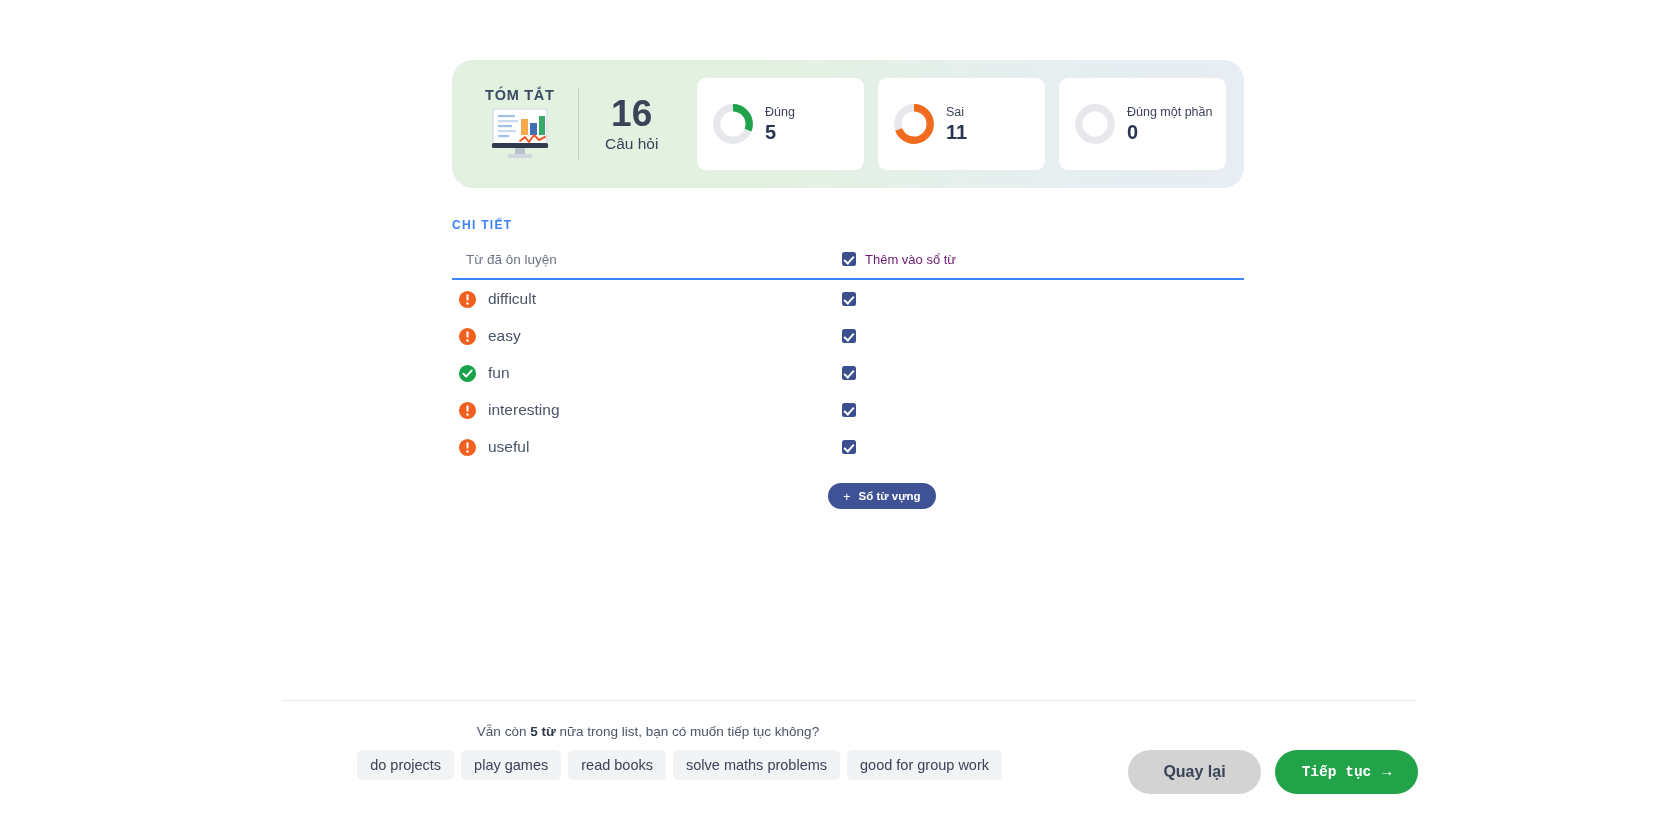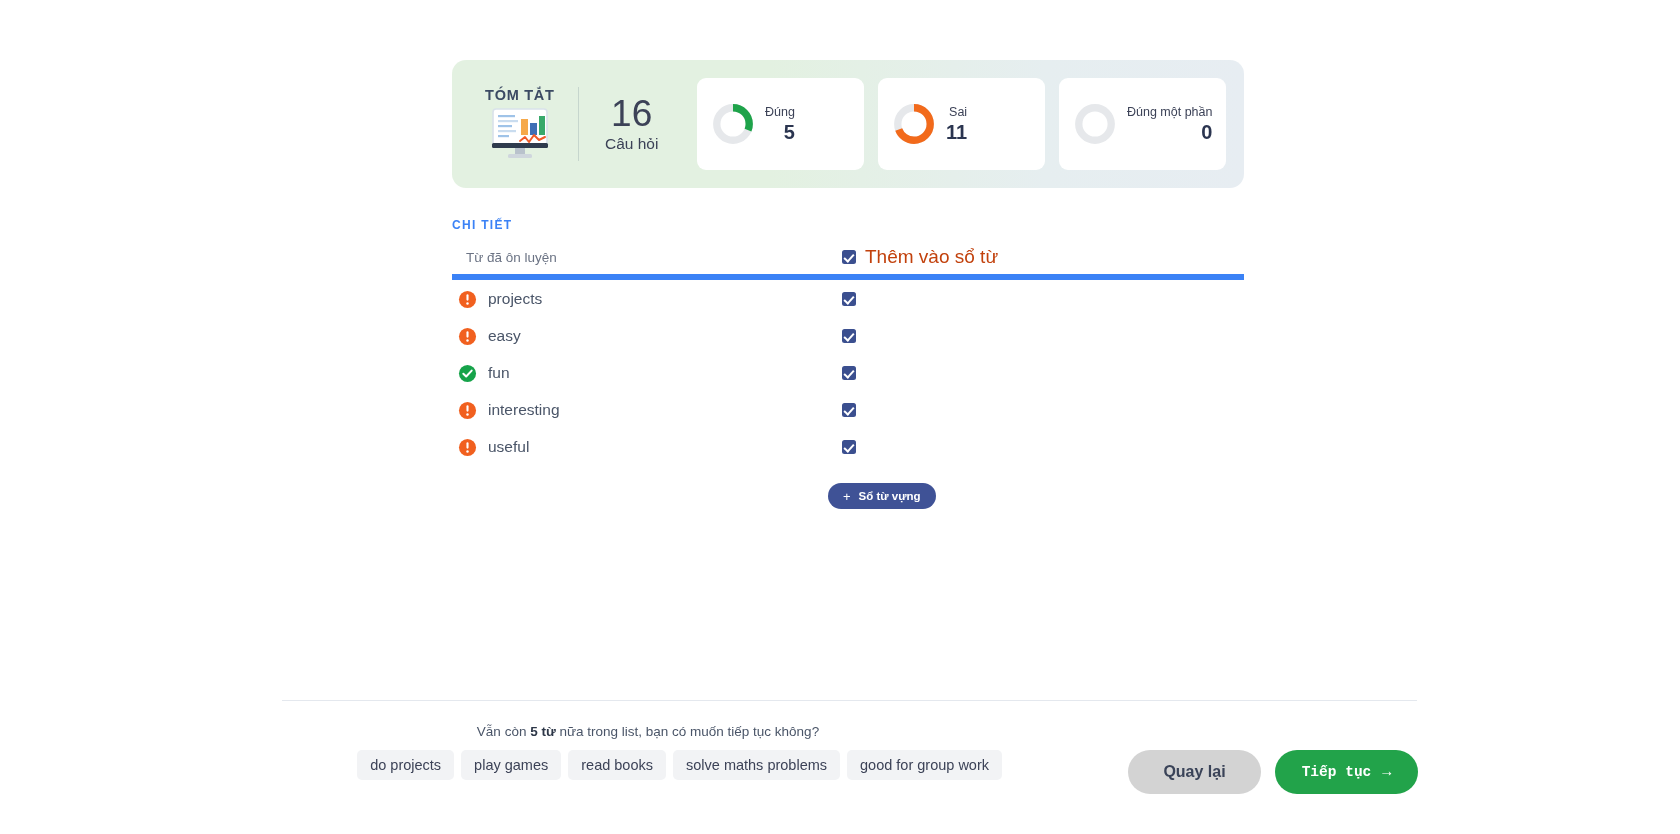--- a/index.html
+++ b/index.html
@@ -12,26 +12,25 @@
   }
   body { position: relative; }
 
   
   .summary-panel {
     position: absolute;
     left: 452px;
     top: 60px;
     width: 792px;
     height: 128px;
-    border-radius: 14px;
+    border-radius: 21px;
     background: linear-gradient(to right, #e3f1e1 0%, #e3f1e1 40%, #e6eef0 75%, #e7edf2 100%);
     display: flex;
     align-items: center;
     padding: 0 18px;
-    text-align: right;
   }
   .summary-brand {
     width: 108px;
     display: flex;
     flex-direction: column;
     align-items: center;
     justify-content: center;
     gap: 4px;
     margin-left: 6px;
   }
@@ -51,21 +50,21 @@
   .summary-count {
     width: 92px;
     display: flex;
     flex-direction: column;
     align-items: center;
     justify-content: center;
     gap: 2px;
   }
   .summary-count-num {
     font-size: 37px;
-    font-weight: 400;
+    font-weight: 700;
     color: #3c4257;
     line-height: 1.05;
   }
   .summary-count-label {
     font-size: 15.5px;
     color: #3c4257;
   }
   .stat-cards { display: flex; gap: 14px; margin-left: 28px; }
   .stat-card {
     width: 167px;
@@ -95,27 +94,27 @@
   .detail-table {
     position: absolute;
     left: 452px;
     top: 246px;
     width: 792px;
   }
   .detail-head-row {
     display: flex;
     align-items: center;
     height: 34px;
-    border-bottom: 6px solid #3b82f6;
+    border-bottom: 2px solid #3b82f6;
     padding-bottom: 6px;
   }
   .col-word { width: 390px; padding-left: 14px; }
   .col-add { width: 300px; display: flex; align-items: center; gap: 9px; }
   .head-label { font-size: 13.5px; color: #6b7384; }
-  .head-label-strong { font-size: 19px; color: #c2410c; }
+  .head-label-strong { font-size: 13px; color: #701a75; }
 
   .detail-row {
     display: flex;
     align-items: center;
     height: 36px;
     margin-top: 1px;
   }
   .row-word { width: 390px; display: flex; align-items: center; gap: 11px; padding-left: 6px; }
   .row-word-text { font-size: 15.5px; color: #4a5568; }
   .row-add { width: 300px; display: flex; align-items: center; padding-left: 0px; }
@@ -313,21 +312,21 @@
     </div>
   </div>
 
   <div class="detail-row">
     <div class="row-word">
       <svg class="status-icon" viewBox="0 0 20 20">
         <circle cx="10" cy="10" r="9" fill="#f1601f"></circle>
         <rect x="8.9" y="4.6" width="2.2" height="6.6" rx="1.1" fill="#ffffff"></rect>
         <circle cx="10" cy="14.3" r="1.3" fill="#ffffff"></circle>
       </svg>
-      <span class="row-word-text">projects</span>
+      <span class="row-word-text">difficult</span>
     </div>
     <div class="row-add">
       <span class="cbx"></span>
     </div>
   </div>
 
   <div class="detail-row">
     <div class="row-word">
       <svg class="status-icon" viewBox="0 0 20 20">
         <circle cx="10" cy="10" r="9" fill="#f1601f"></circle>

